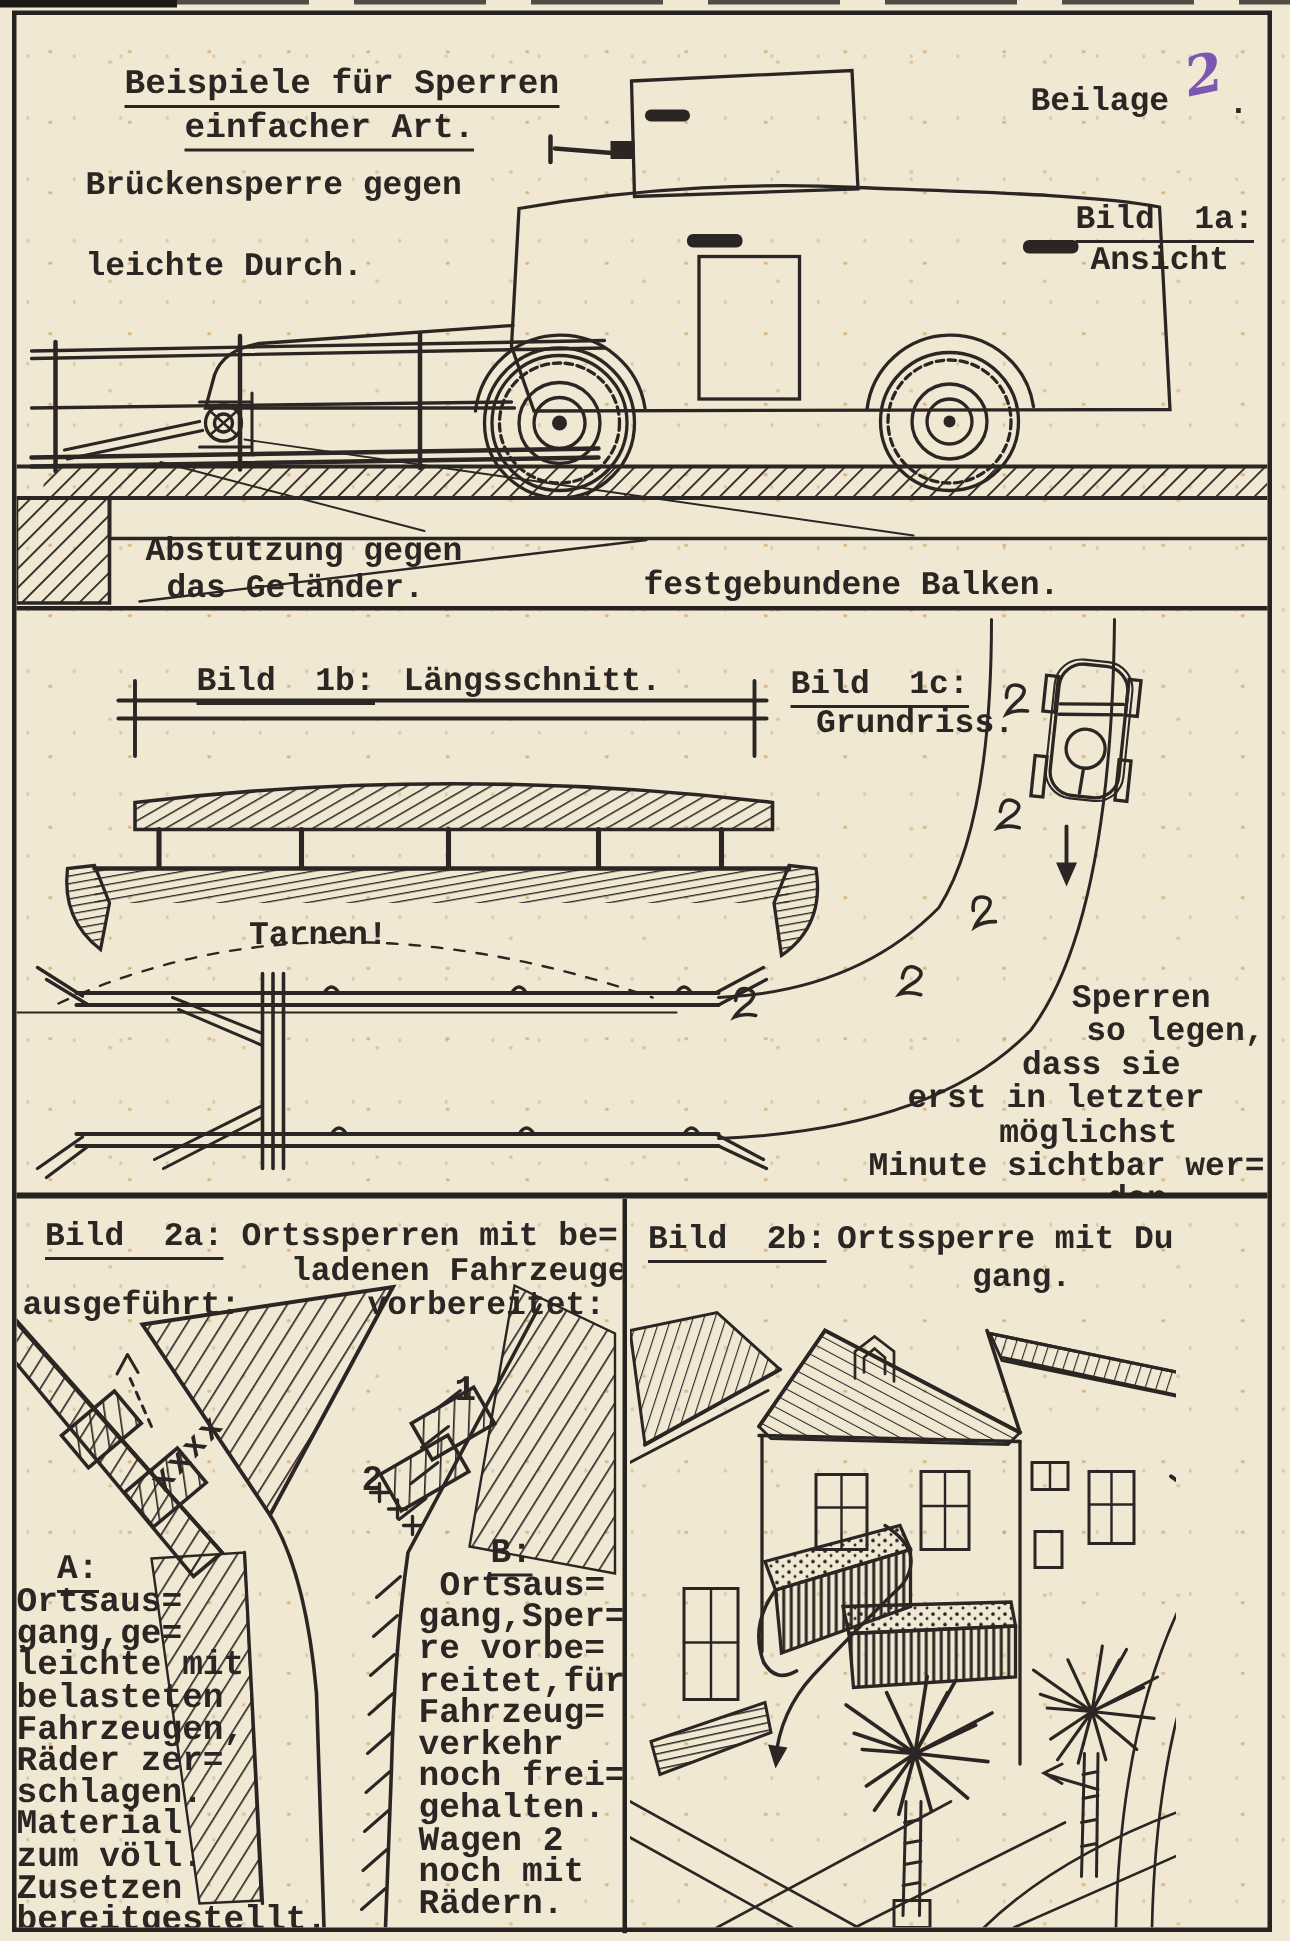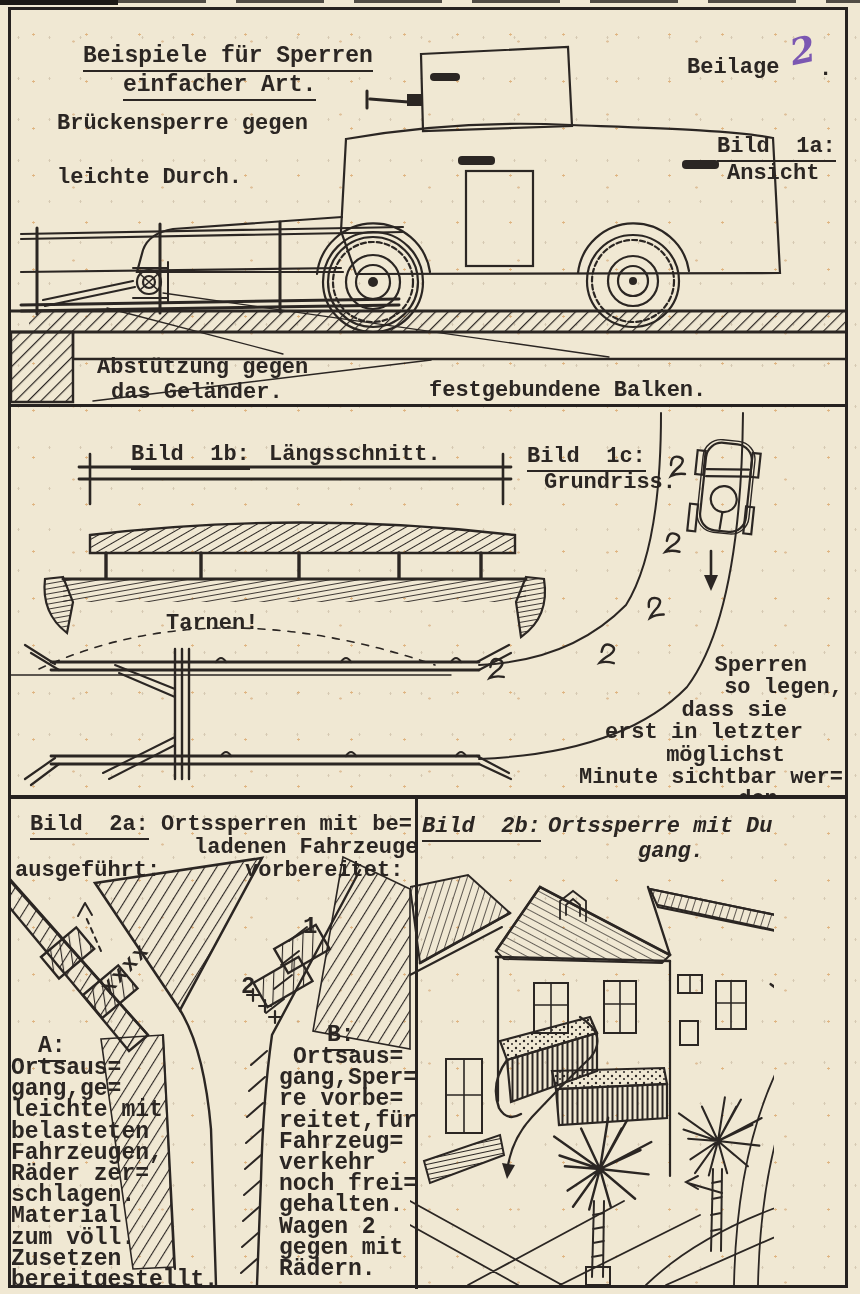--- a/index.html
+++ b/index.html
@@ -20,21 +20,21 @@
   .f23{font-size:23px;}
   .blk{font-size:23px;line-height:21.2px;}
   .frame{position:absolute;left:8px;top:7px;width:834px;height:1275px;border:3px solid #262220;}
   .panel{position:absolute;left:0;width:834px;overflow:hidden;}
   #panel1{top:0;height:394px;}
   #panel2{top:394px;height:391px;border-top:3px solid #262220;}
   #panel3{top:785px;height:490px;border-top:4px solid #262220;}
   .vdiv{position:absolute;left:404px;top:0;width:3px;height:490px;background:#262220;}
   .half{position:absolute;top:0;height:486px;overflow:hidden;}
   #p3l{left:0;width:404px;}
-  #p3r{left:397px;width:366px;font-style:italic;}
+  #p3r{left:407px;width:366px;}
   svg{position:absolute;}
   .hand{font-family:"DejaVu Serif",serif;font-style:italic;font-weight:bold;font-size:36px;
         color:#7b57b2;display:inline-block;transform:rotate(-12deg);}
   .scan-top{position:absolute;left:0;top:0;width:860px;height:3px;
     background:repeating-linear-gradient(90deg,#1c1916 0 88px,transparent 88px 118px);opacity:.75;}
   .scan-top2{position:absolute;left:0;top:0;width:118px;height:5px;background:#1c1916;}
   .note-line{font-weight:bold;font-size:22px;line-height:22.4px;white-space:pre;text-align:right;}
 </style>
 </head>
 <body>
@@ -247,21 +247,21 @@
       <div style="position:absolute;left:268px;top:248px">
         <div class="t blk" style="position:static;padding-left:14px">Ortsaus=</div>
         <div class="t blk" style="position:static">gang,Sper=</div>
         <div class="t blk" style="position:static">re vorbe=</div>
         <div class="t blk" style="position:static">reitet,für</div>
         <div class="t blk" style="position:static">Fahrzeug=</div>
         <div class="t blk" style="position:static">verkehr</div>
         <div class="t blk" style="position:static">noch frei=</div>
         <div class="t blk" style="position:static">gehalten.</div>
         <div class="t blk" style="position:static">Wagen 2</div>
-        <div class="t blk" style="position:static">gegen mit</div>
+        <div class="t blk" style="position:static">noch mit</div>
         <div class="t blk" style="position:static">Rädern.</div>
       </div>
     </div>
 
     <div class="half" id="p3r">
 
       <div class="t" style="left:14px;top:16px"><span class="u">Bild  2b:</span></div>
       <div class="t" style="left:140px;top:16px">Ortssperre mit Durch=</div>
       <div class="t" style="left:230px;top:41px">gang.</div>
 

